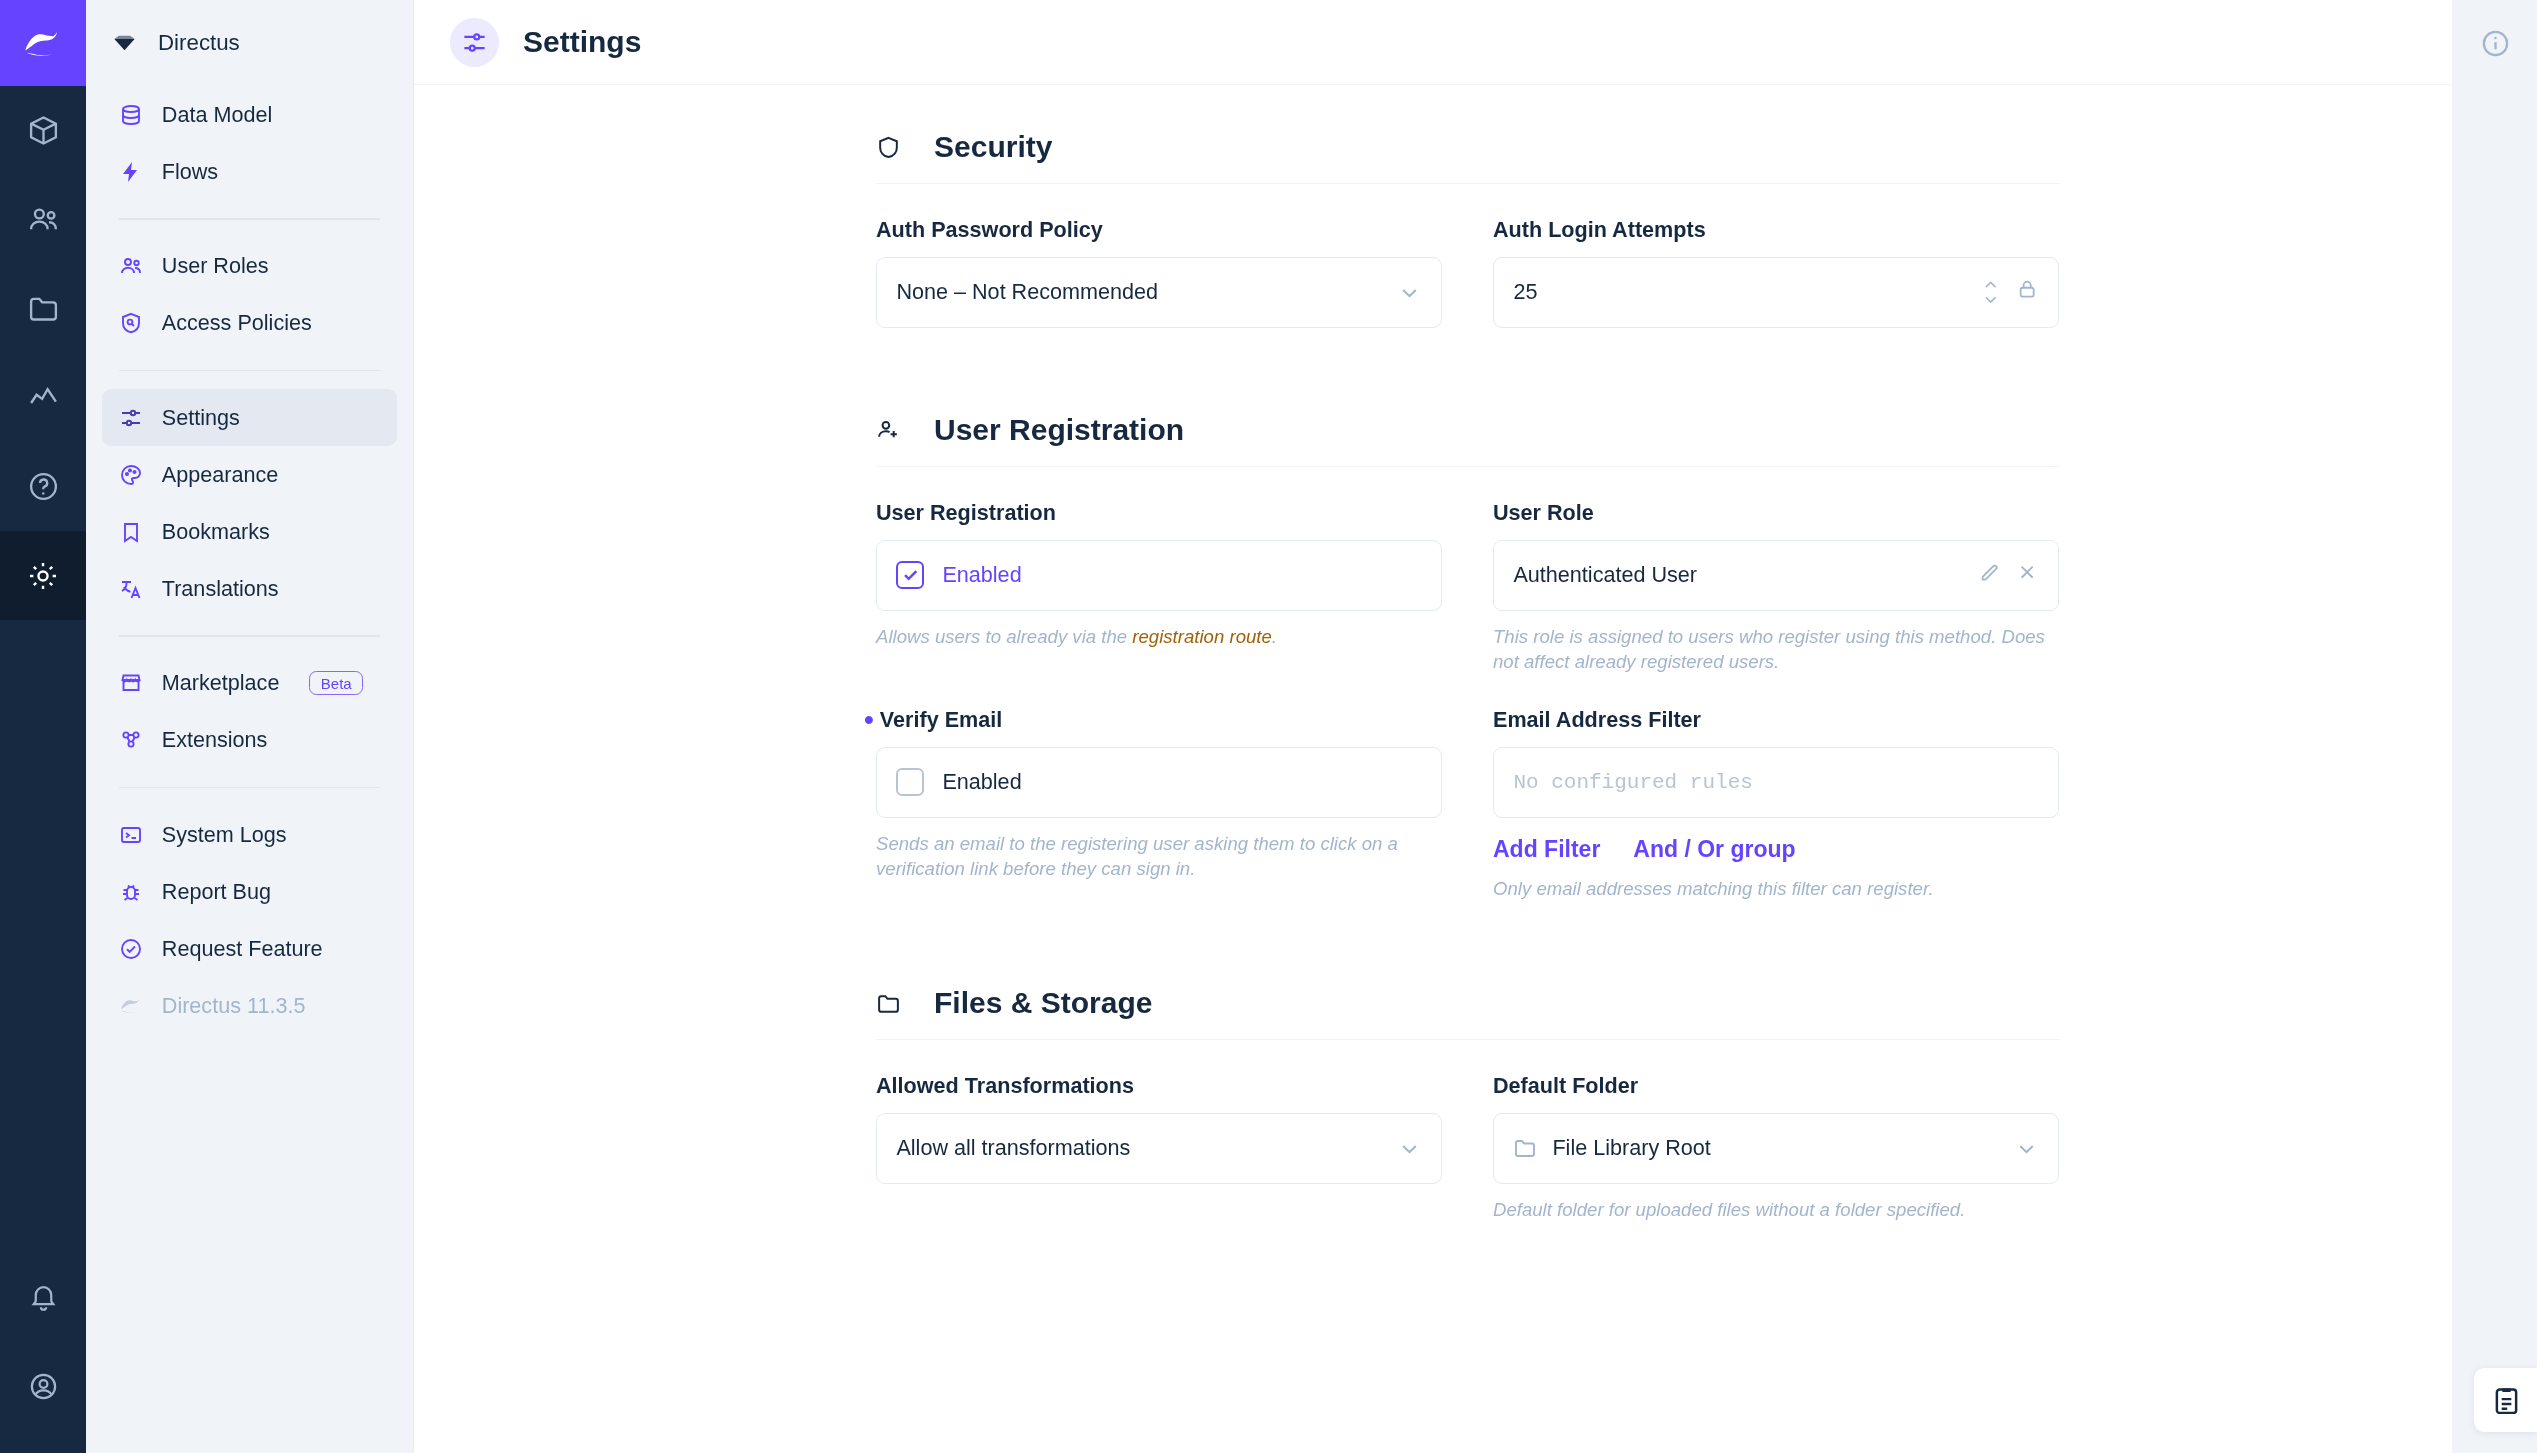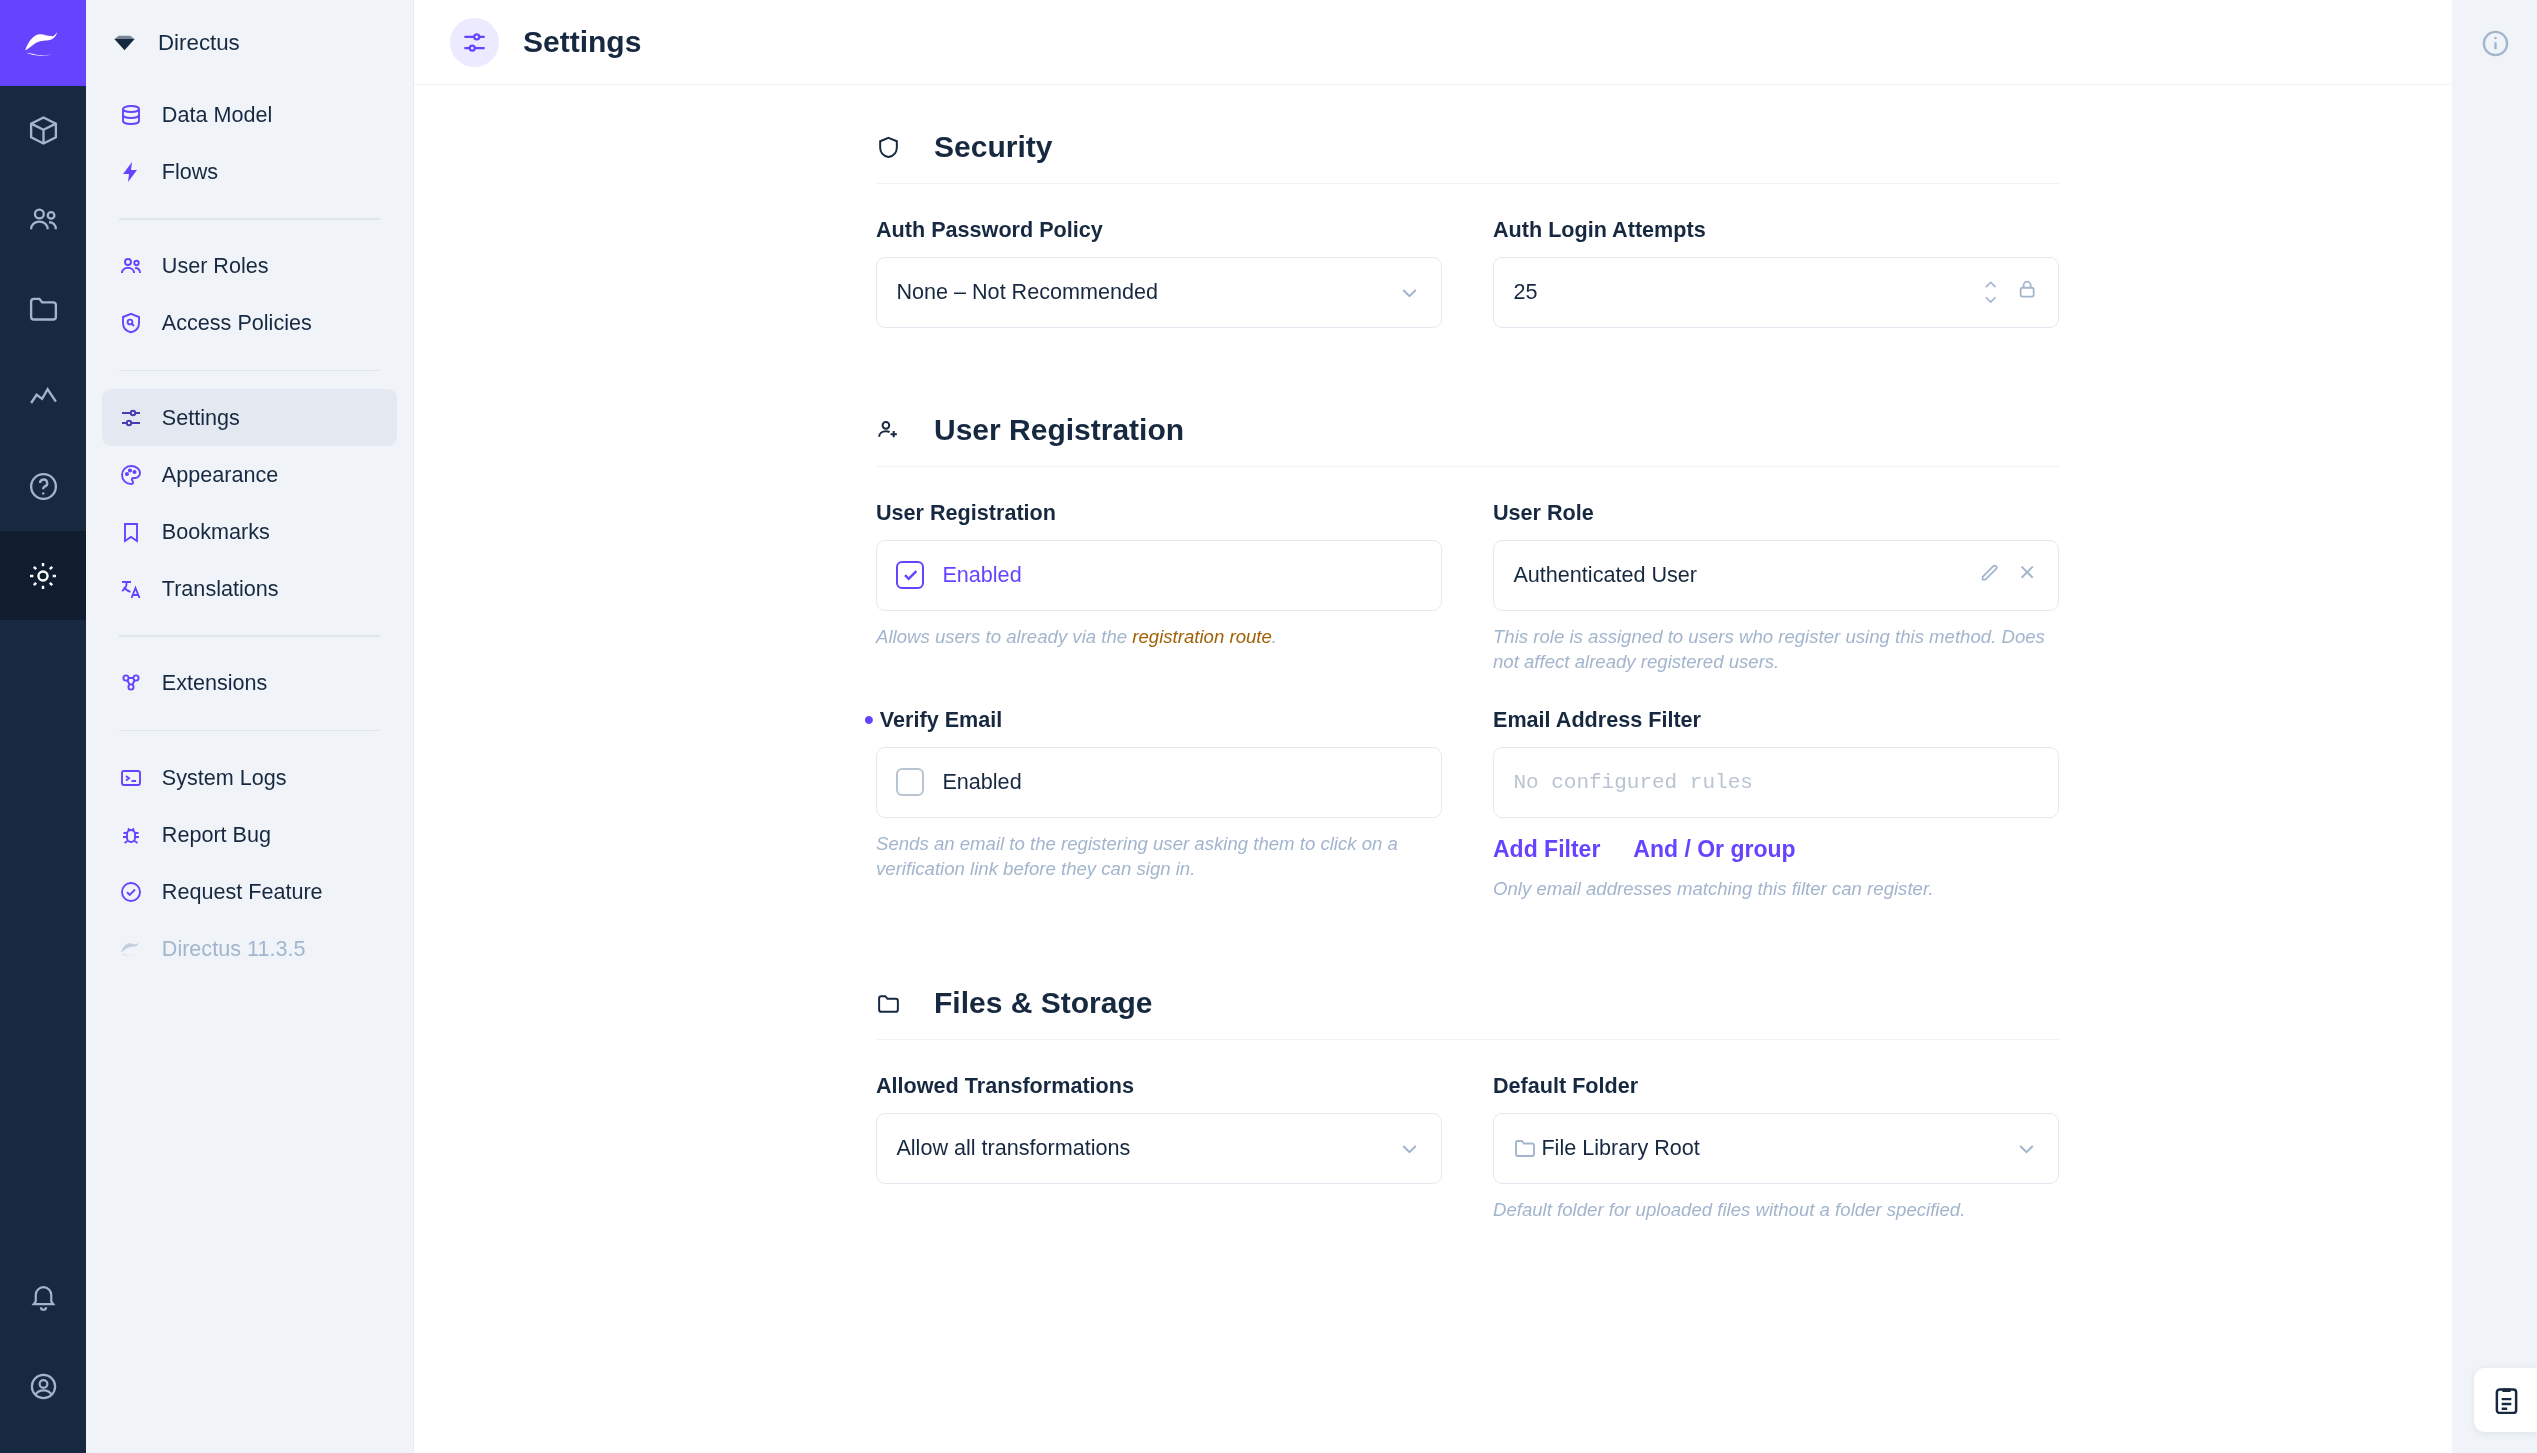--- a/index.html
+++ b/index.html
@@ -436,20 +436,31 @@
               <path d="M3 5h9M7.5 5v1.5c0 3.5-2 6-4.5 7.5"></path>
               <path d="M5 10c1.5 2.6 3.6 4 6.5 4.8"></path>
               <path d="M12.5 21l4-10 4 10M14 18h5"></path>
             </svg>
         </span>
         <span>Translations</span>
       </div>
 
       <div class="nav-sep"></div>
 
+      <div class="nav-item">
+        <span class="ico">
+          <svg width="24" height="24" viewBox="0 0 24 24" fill="none" stroke="currentColor" stroke-width="1.9">
+              <path d="M3.5 9h17l-1-4.5h-15L3.5 9z"></path>
+              <path d="M4.5 9v10h15V9"></path>
+              <path d="M3.5 9a2.3 2.3 0 0 0 4.3 0 2.3 2.3 0 0 0 4.2 0 2.3 2.3 0 0 0 4.3 0 2.3 2.3 0 0 0 4.2 0"></path>
+            </svg>
+        </span>
+        <span>Marketplace</span>
+        <span class="beta-badge">Beta</span>
+      </div>
 
       <div class="nav-item">
         <span class="ico">
           <svg width="24" height="24" viewBox="0 0 24 24" fill="none" stroke="currentColor" stroke-width="1.9">
               <circle cx="7" cy="7" r="2.6"></circle>
               <circle cx="17" cy="7" r="2.6"></circle>
               <circle cx="12" cy="16" r="2.6"></circle>
               <path d="M9.6 7h4.8M8.3 9.3 10.8 14M15.7 9.3 13.2 14"></path>
             </svg>
         </span>
@@ -657,21 +668,21 @@
                   <svg width="25" height="25" viewBox="0 0 24 24" fill="none" stroke="currentColor" stroke-width="2">
                       <path d="M6 9.5l6 6 6-6"></path>
                     </svg>
                 </span>
               </div>
             </div>
 
             <div class="field">
               <div class="field-label">Default Folder</div>
               <div class="input">
-                <span style="display:flex;align-items:center;gap:4px;">
+                <span style="display:flex;align-items:center;gap:15px;">
                   <span class="leftico">
                     <svg width="24" height="24" viewBox="0 0 24 24" fill="none" stroke="currentColor" stroke-width="1.9">
                         <path d="M3 7a2 2 0 0 1 2-2h4l2 2.5h8a2 2 0 0 1 2 2V18a2 2 0 0 1-2 2H5a2 2 0 0 1-2-2V7z"></path>
                       </svg>
                   </span>
                   <span class="val">File Library Root</span>
                 </span>
                 <span class="chev">
                   <svg width="25" height="25" viewBox="0 0 24 24" fill="none" stroke="currentColor" stroke-width="2">
                       <path d="M6 9.5l6 6 6-6"></path>

